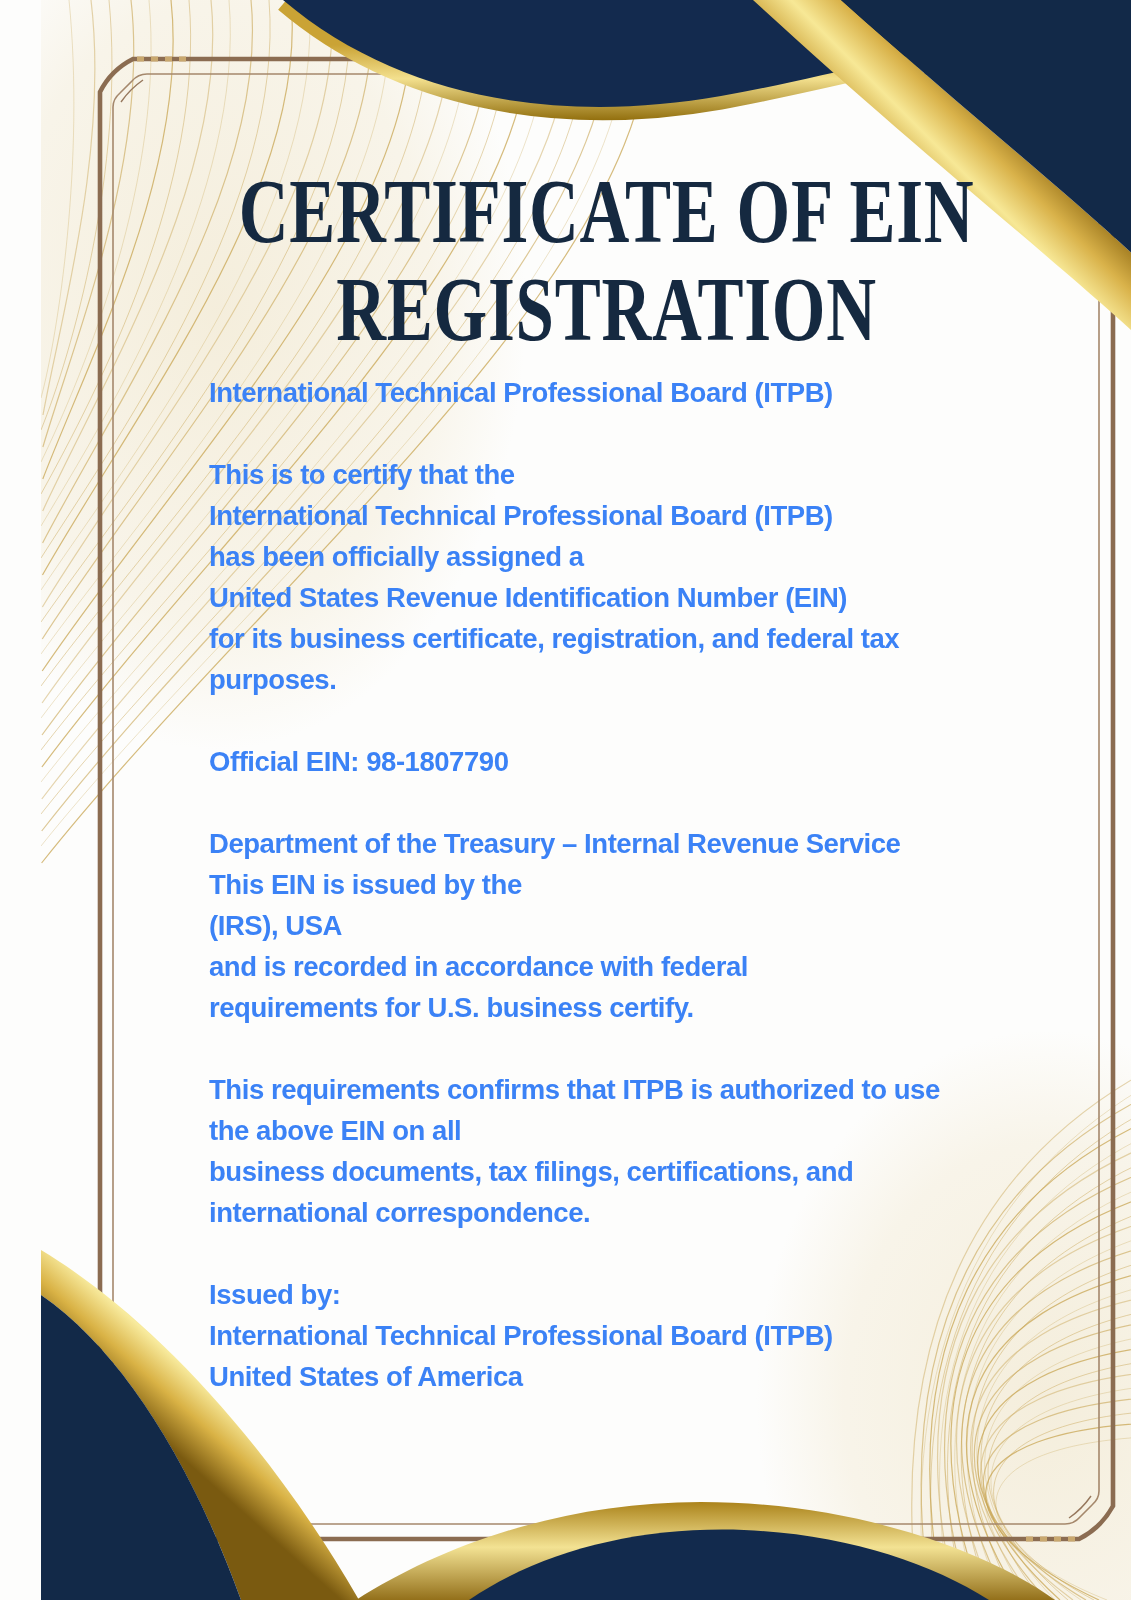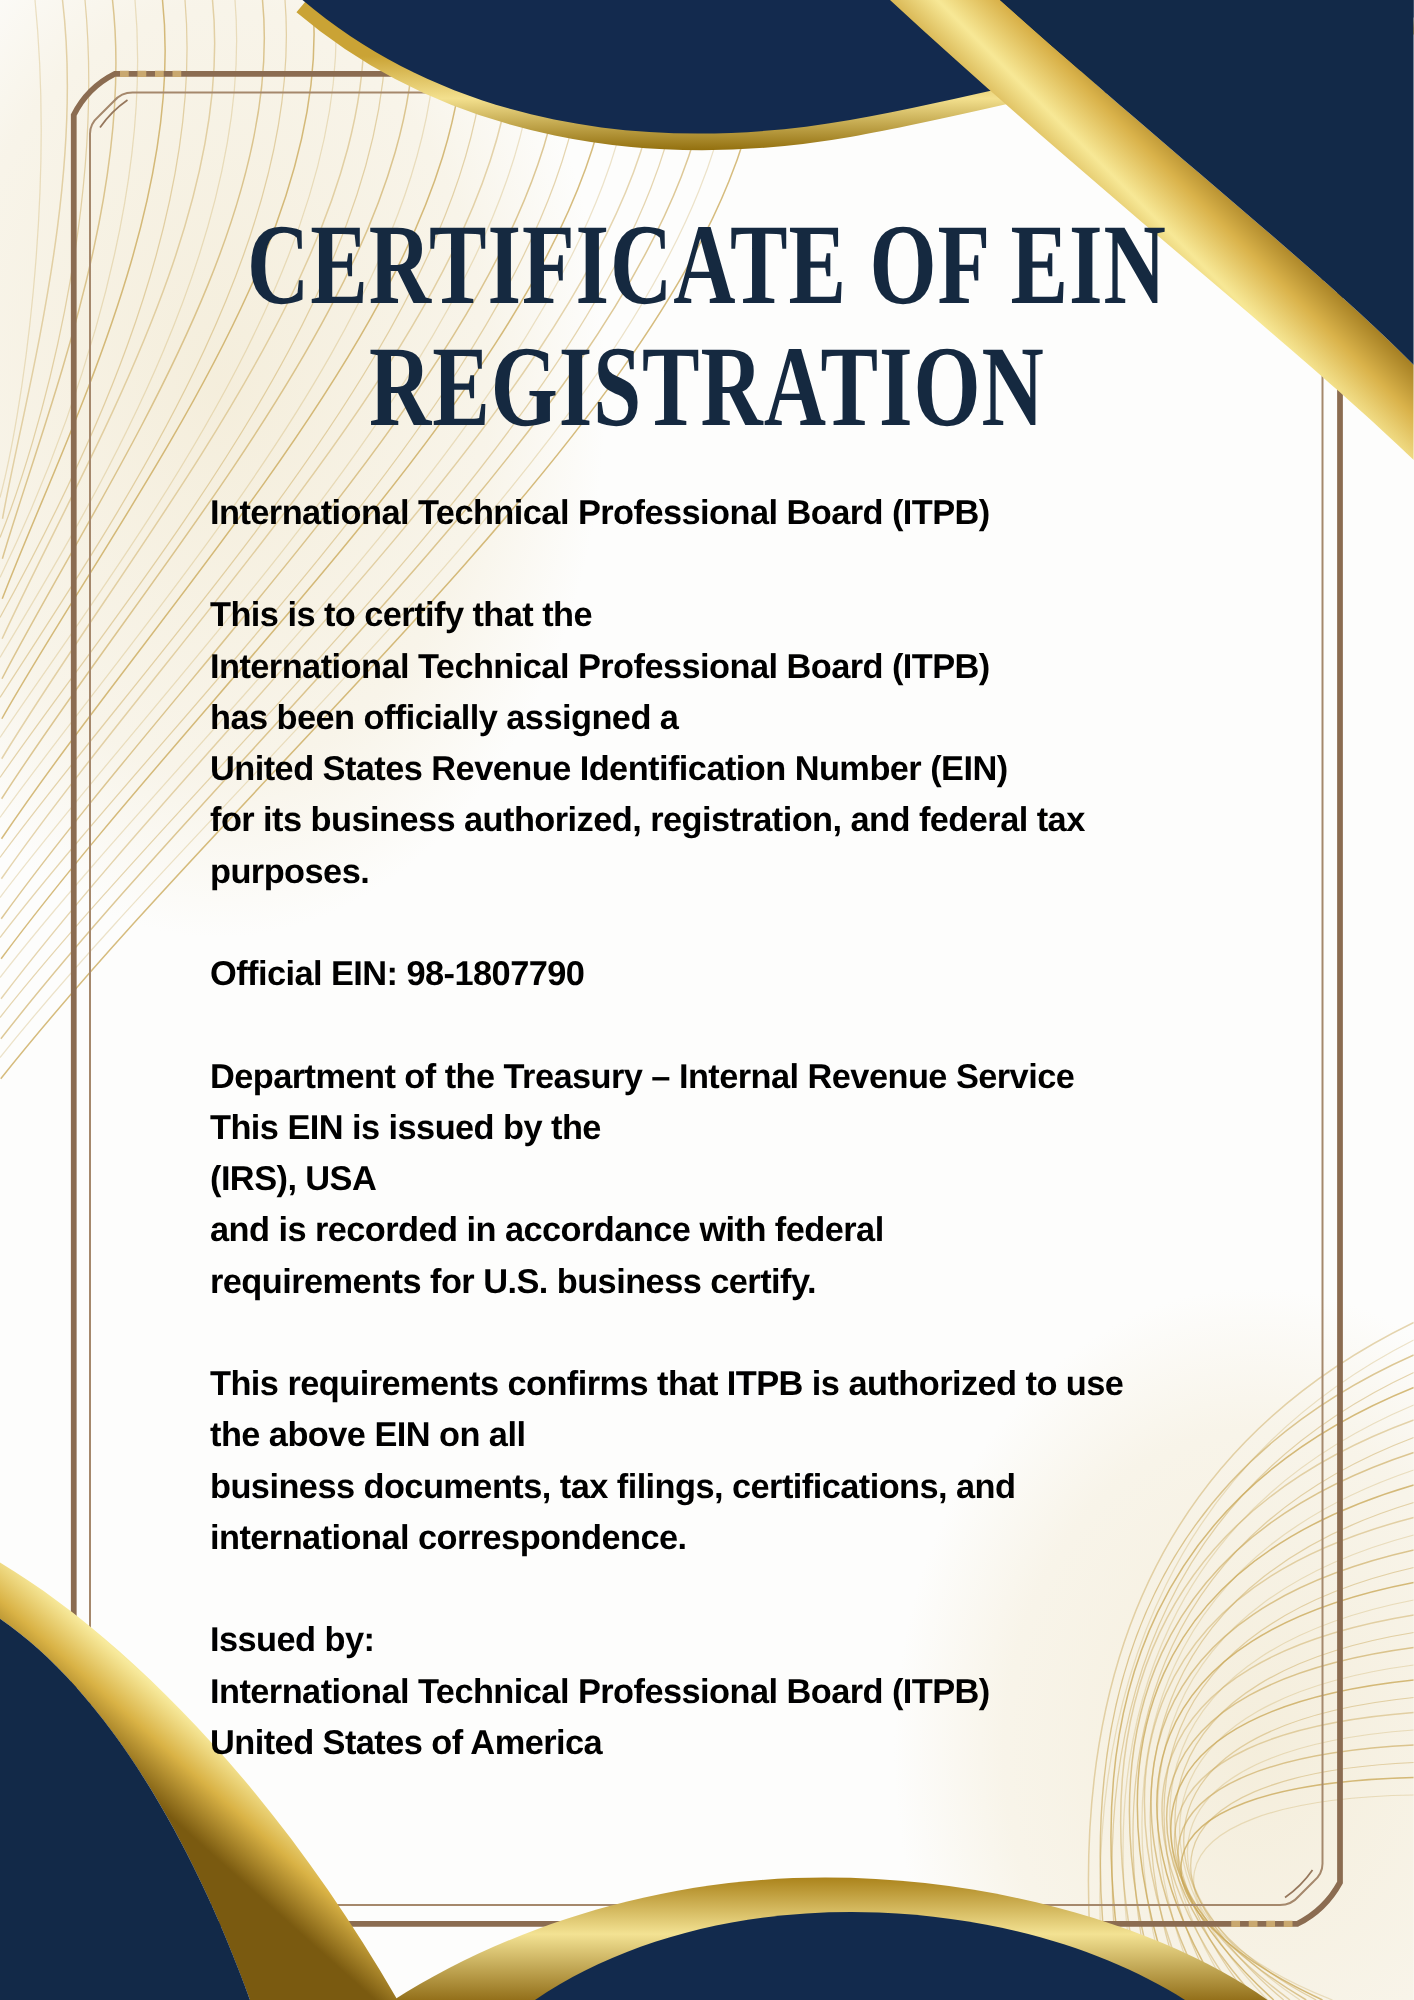--- a/index.html
+++ b/index.html
@@ -1,35 +1,35 @@
 <!DOCTYPE html>
 <html><head>
 <meta charset="utf-8">
 <style>
   html,body{margin:0;padding:0;}
   body{
     width:1131px;height:1600px;position:relative;overflow:hidden;
     background:#fdfdfc;
     font-family:"Liberation Sans",sans-serif;
   }
-  .page{position:absolute;inset:0;width:1046px;height:1600px;}
+  .page{position:absolute;inset:0;width:1046px;height:1600px;margin-left:41px;}
   svg.deco{position:absolute;top:0;left:0;pointer-events:none;}
   .title-block{
     position:absolute;top:162px;left:0;width:1131px;
     text-align:center;z-index:5;
     color:#152940;
     font-family:"Liberation Serif","DejaVu Serif",serif;
     font-weight:700;
     font-size:92px;line-height:98px;letter-spacing:1px;
     transform:scaleX(0.75);transform-origin:50% 0;
     white-space:nowrap;
   }
   .body-text{
-    position:absolute;left:168px;top:389px;width:810px;z-index:5;
-    color:#000000;font-weight:700;
+    position:absolute;left:168px;top:372px;width:810px;z-index:5;
+    color:#3b82f6;font-weight:700;
     font-size:27.5px;line-height:41px;letter-spacing:-0.45px;
   }
   .body-text .para{margin:0 0 41px 0;}
   .body-text .para:last-child{margin-bottom:0;}
   .body-text .line{white-space:nowrap;}
 </style>
 </head>
 <body>
 
 <div class="page">
@@ -177,21 +177,21 @@
 
   <div class="body-text">
       <div class="para">
         <div class="line">International Technical Professional Board (ITPB)</div>
       </div>
       <div class="para">
         <div class="line">This is to certify that the</div>
         <div class="line">International Technical Professional Board (ITPB)</div>
         <div class="line">has been officially assigned a</div>
         <div class="line">United States Revenue Identification Number (EIN)</div>
-        <div class="line">for its business authorized, registration, and federal tax</div>
+        <div class="line">for its business certificate, registration, and federal tax</div>
         <div class="line">purposes.</div>
       </div>
       <div class="para">
         <div class="line">Official EIN: 98-1807790</div>
       </div>
       <div class="para">
         <div class="line">Department of the Treasury – Internal Revenue Service</div>
         <div class="line">This EIN is issued by the</div>
         <div class="line">(IRS), USA</div>
         <div class="line">and is recorded in accordance with federal</div>

